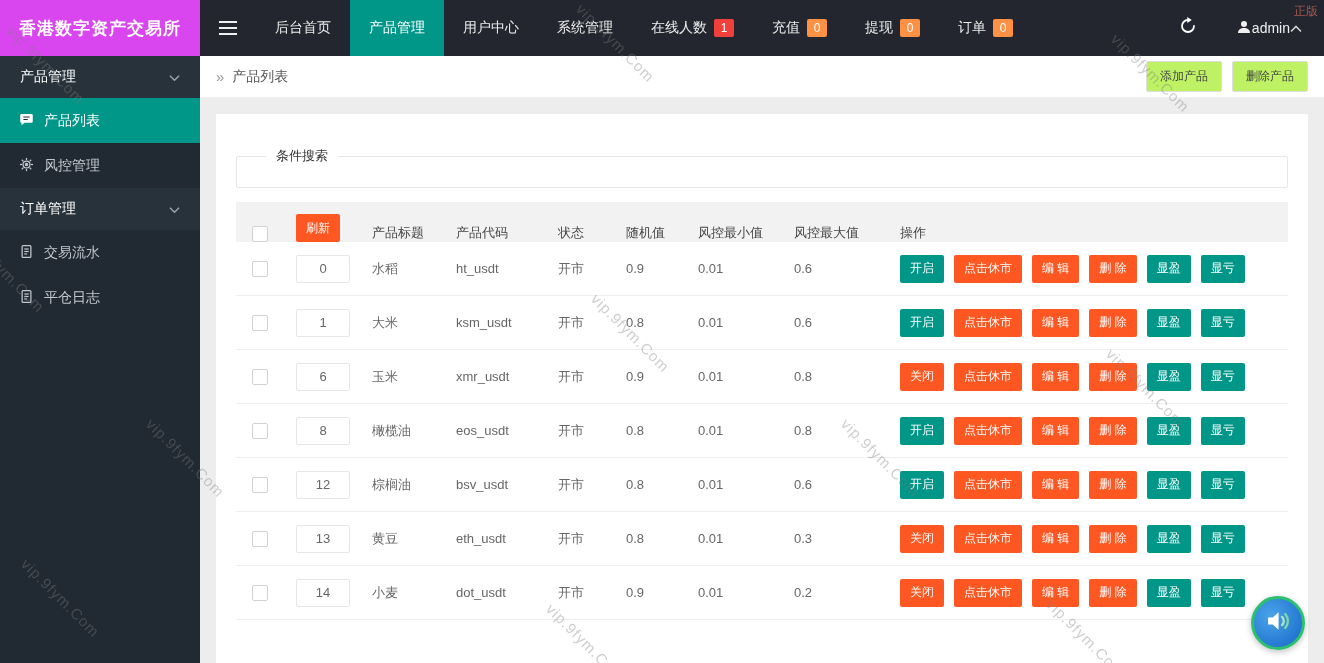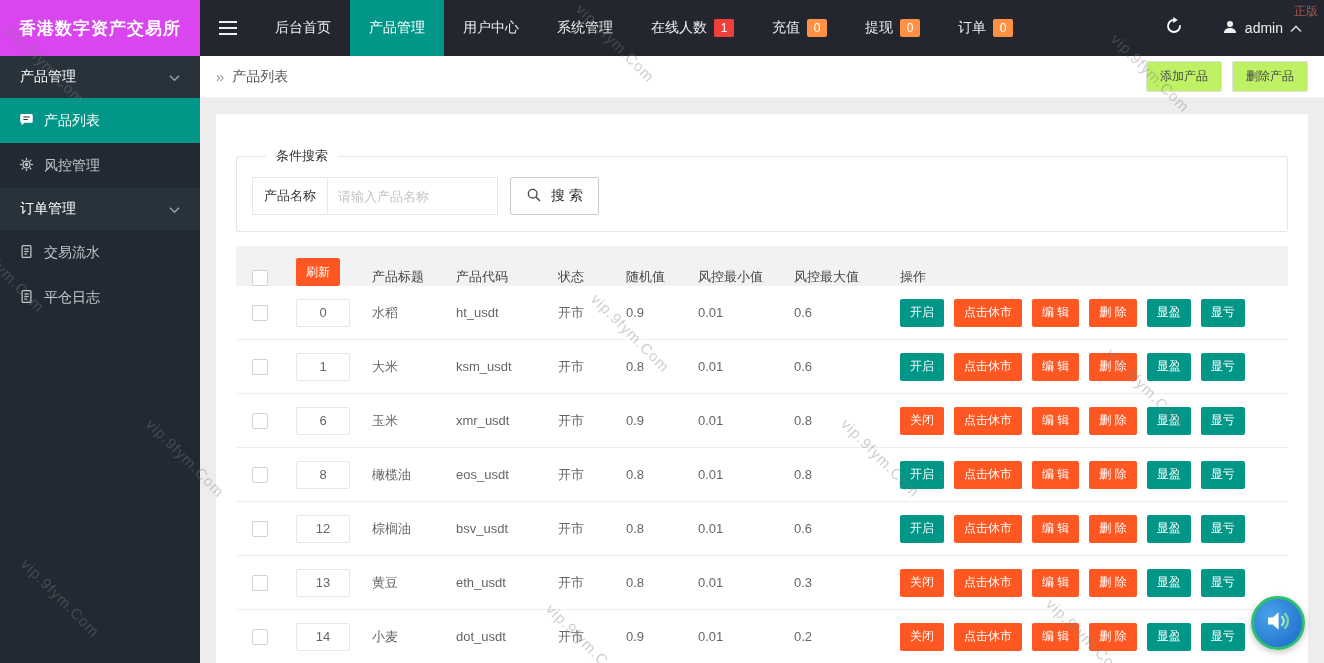--- a/index.html
+++ b/index.html
@@ -11,21 +11,21 @@
   .logo { width:200px; background:#d946ef; color:#fff; font-size:17px; font-weight:bold; display:flex; align-items:center; justify-content:center; letter-spacing:1px; flex:none; }
   .hamburger { width:56px; display:flex; align-items:center; justify-content:center; cursor:pointer; flex:none; }
   .hamburger .bars { display:flex; flex-direction:column; gap:4px; }
   .hamburger .bars i { display:block; width:18px; height:2px; background:#f0f0f0; }
   .topnav { display:flex; align-items:stretch; }
   .nav-item { display:flex; align-items:center; gap:7px; padding:0 19px; color:#ededed; font-size:14px; cursor:pointer; white-space:nowrap; }
   .nav-item.active { background:#009688; color:#fff; }
   .badge { min-width:20px; height:18px; line-height:18px; padding:0 6px; border-radius:2px; color:#fff; font-size:12px; text-align:center; }
   .top-right { margin-left:auto; display:flex; align-items:stretch; }
   .icon-btn { width:52px; display:flex; align-items:center; justify-content:center; cursor:pointer; }
-  .user { display:flex; align-items:center; gap:7px; padding:0 22px; color:#f0f0f0; font-size:14px; cursor:pointer; }
+  .user { display:flex; align-items:center; padding:0 22px; color:#f0f0f0; font-size:14px; cursor:pointer; }
   .corner { position:absolute; top:3px; right:6px; font-size:12px; color:#a3584e; z-index:30; }
 
   
   .sidebar { position:absolute; top:56px; left:0; bottom:0; width:200px; background:#212a32; z-index:10; }
   .side-header { height:42px; display:flex; align-items:center; justify-content:space-between; padding:0 20px; color:#fff; font-size:14px; background:#28323b; cursor:pointer; }
   .side-item { height:45px; display:flex; align-items:center; gap:10px; padding:0 19px; color:#c2c7cd; font-size:14px; cursor:pointer; }
   .side-item.active { background:#009688; color:#fff; }
   .side-item svg { flex:none; }
 
   
@@ -202,33 +202,20 @@
     <span class="crumb-cur">产品列表</span>
     <div class="crumb-actions">
       <button class="btn-plain">添加产品</button>
       <button class="btn-plain">删除产品</button>
     </div>
   </div>
 
   <div class="card">
     <fieldset class="search-fieldset">
       <legend>条件搜索</legend>
-      <div class="search-row">
-        <span class="input-label">产品名称</span>
-        <input class="search-input" placeholder="请输入产品名称" style="">
-        <button class="search-btn">
-          <span>
-            <svg width="16" height="16" viewBox="0 0 24 24" fill="none" stroke="#444" stroke-width="2">
-                <circle cx="10" cy="10" r="6.5"></circle>
-                <line x1="15" y1="15" x2="21" y2="21"></line>
-              </svg>
-          </span>
-          <span>搜 索</span>
-        </button>
-      </div>
     </fieldset>
 
     <div class="table">
       <div class="thead">
         <div class="col col-check"><span class="checkbox"></span></div>
         <div class="col col-id"><button class="btn btn-orange">刷新</button></div>
         <div class="col col-title">产品标题</div>
         <div class="col col-code">产品代码</div>
         <div class="col col-status">状态</div>
         <div class="col col-random">随机值</div>

